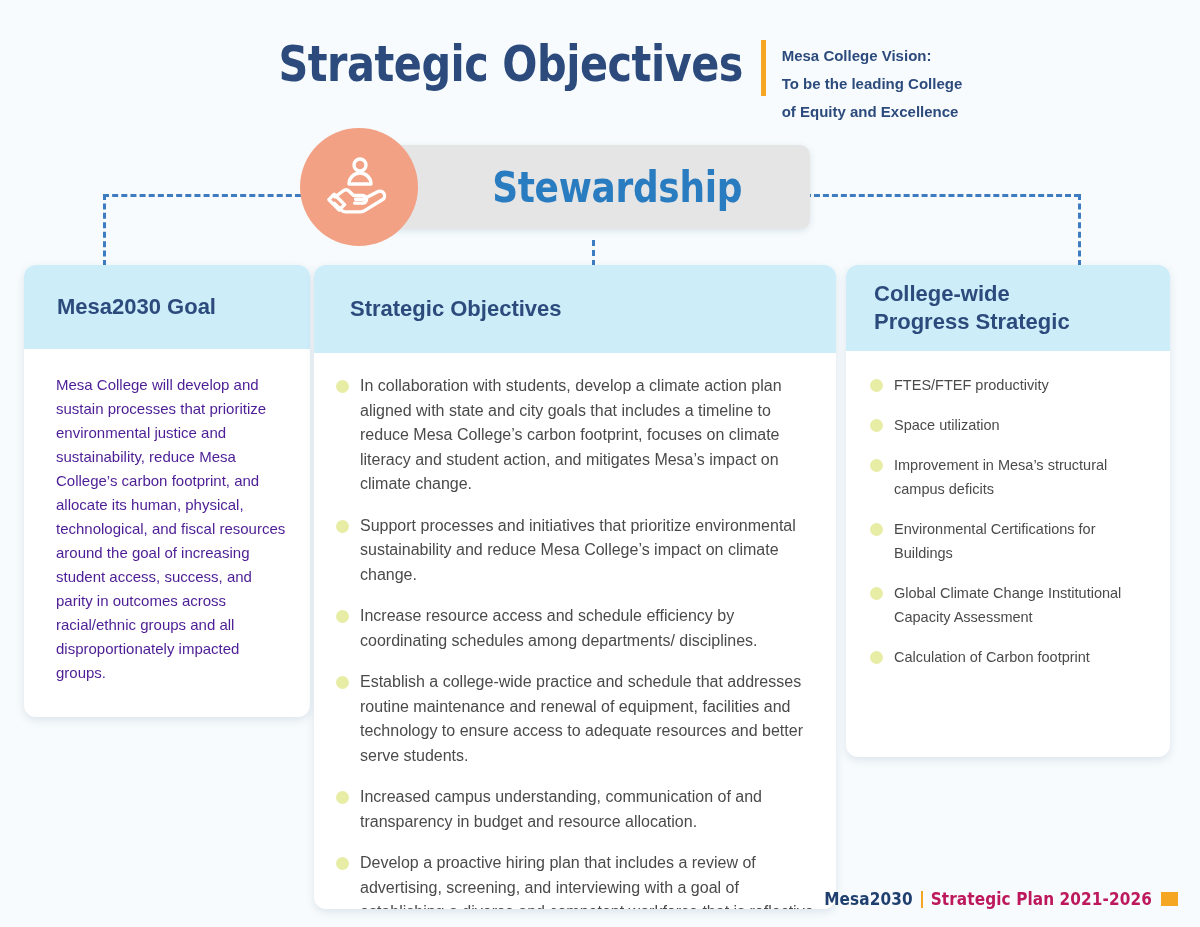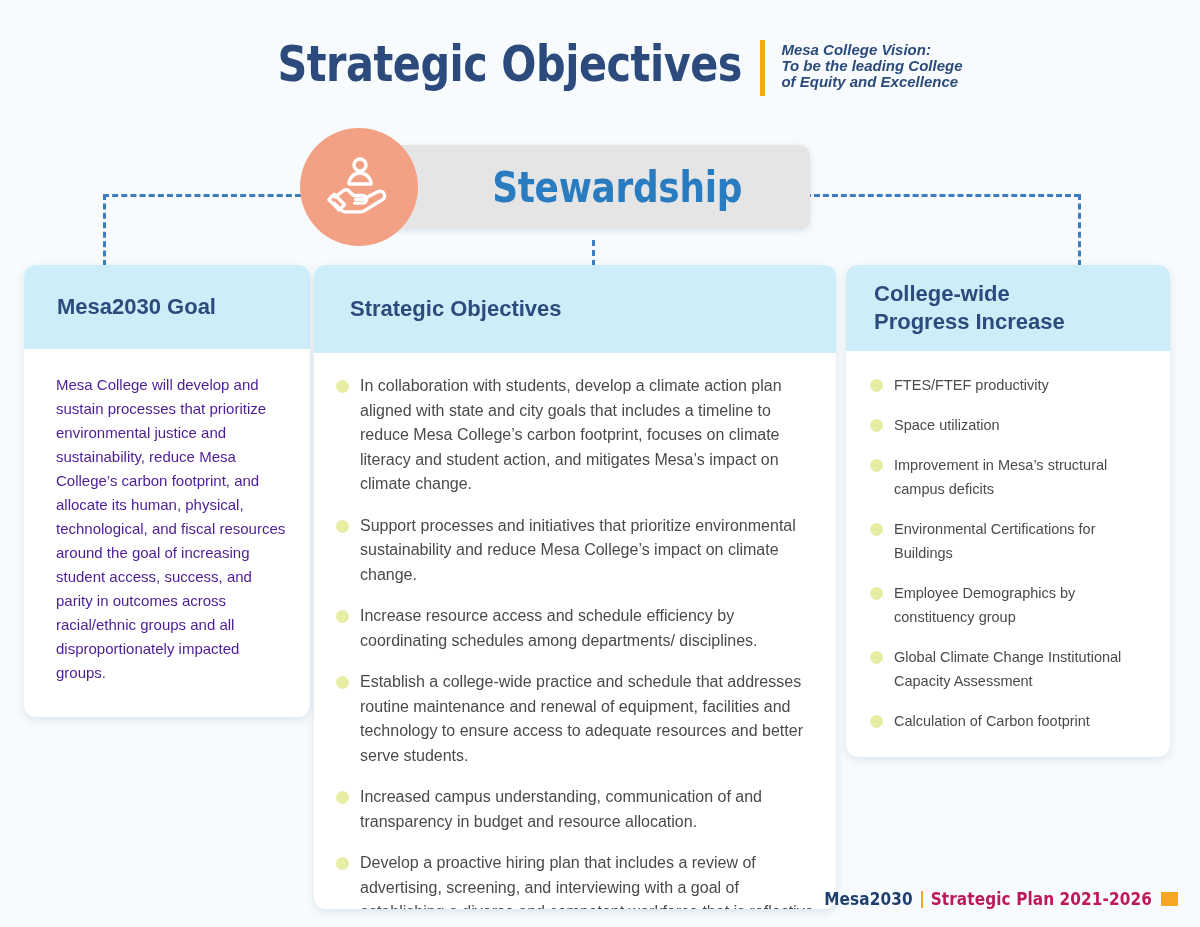--- a/index.html
+++ b/index.html
@@ -40,24 +40,23 @@
     width: 5px;
     height: 56px;
     background: #f5a623;
     margin: 6px 16px 0 18px;
     flex: none;
   }
   .header-vision {
     color: #2c4b7c;
     font-size: 15px;
     font-weight: 700;
-    line-height: 16px;
+    line-height: 28px;
     padding-top: 8px;
     white-space: nowrap;
-    font-style: italic;
   }
 
   
   .conn {
     position: absolute;
     border-color: #3d7cc0;
   }
   .conn-h { border-top: 3px dashed #3d7cc0; height: 0; }
   .conn-v { border-left: 3px dashed #3d7cc0; width: 0; }
 
@@ -253,29 +252,28 @@
       <li>Establish a college-wide practice and schedule that addresses routine maintenance and renewal of equipment, facilities and technology to ensure access to adequate resources and better serve students.</li>
       <li>Increased campus understanding, communication of and transparency in budget and resource allocation.</li>
       <li>Develop a proactive hiring plan that includes a review of advertising, screening, and interviewing with a goal of establishing a diverse and competent workforce that is reflective of the student population and the local community.</li>
     </ul>
   </div>
 </div>
 
 <div class="card" id="card-measures">
   <div class="card-head">
     <div class="card-head-title">College-wide
-Progress Increase</div>
+Progress Strategic</div>
   </div>
   <div class="card-body">
     <ul class="bullets">
       <li>FTES/FTEF productivity</li>
       <li>Space utilization</li>
       <li>Improvement in Mesa’s structural campus deficits</li>
       <li>Environmental Certifications for Buildings</li>
-      <li>Employee Demographics by constituency group</li>
       <li>Global Climate Change Institutional Capacity Assessment</li>
       <li>Calculation of Carbon footprint</li>
     </ul>
   </div>
 </div>
 
 <div class="footer">
   <span class="footer-brand">Mesa2030</span>
   <span class="footer-sep"></span>
   <span class="footer-plan">Strategic Plan 2021-2026</span>

